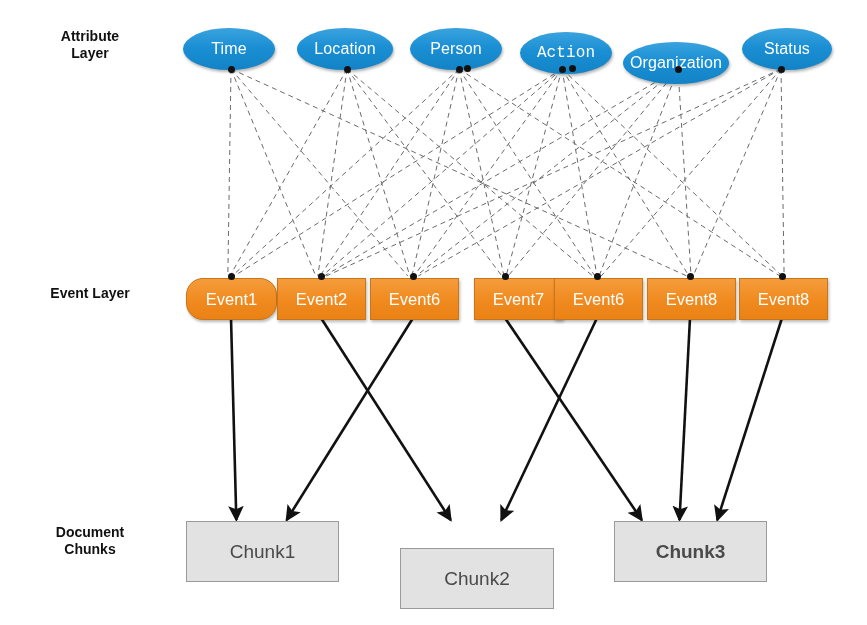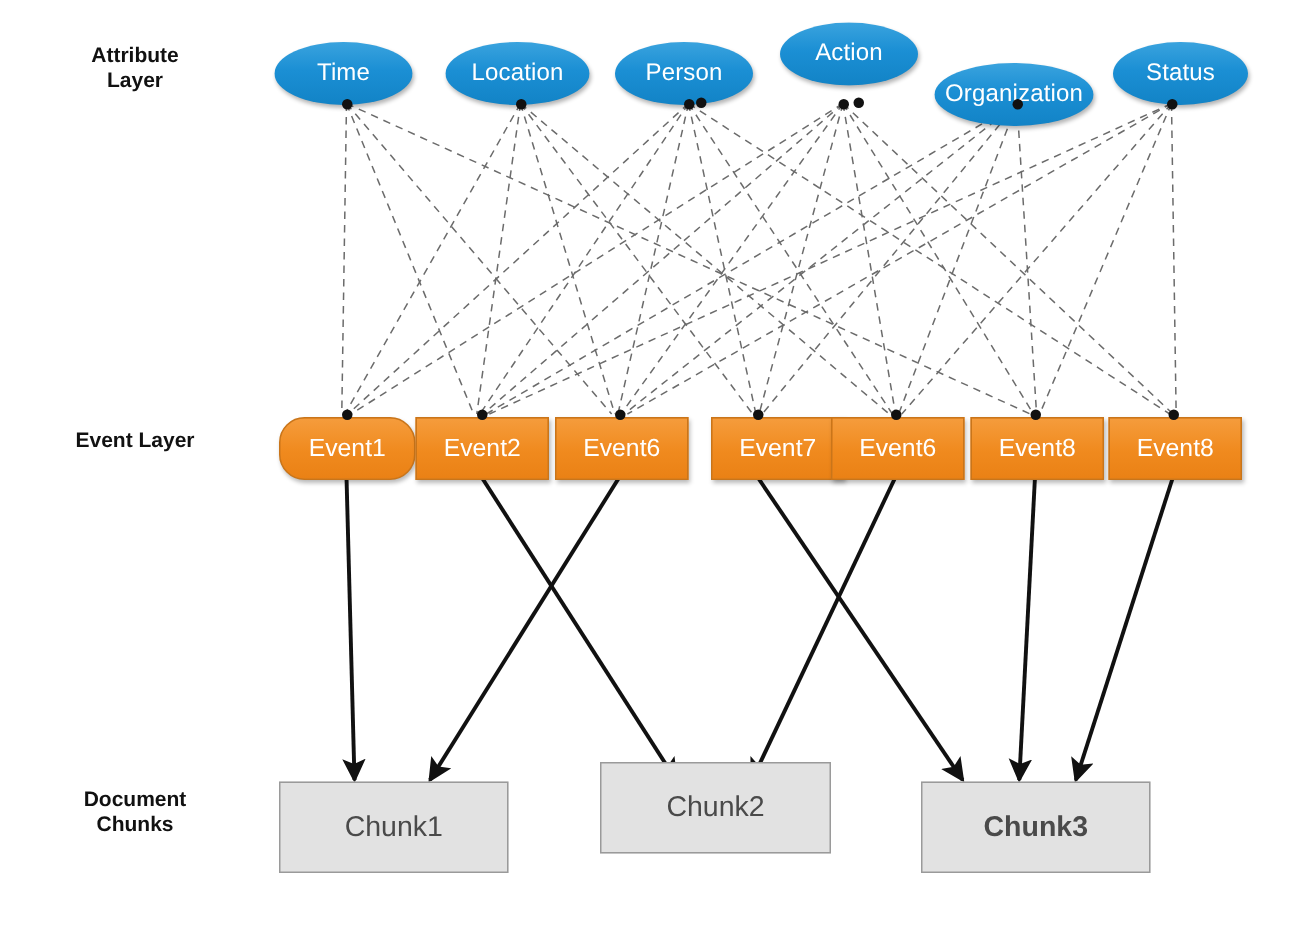--- a/index.html
+++ b/index.html
@@ -125,21 +125,21 @@
   <div id="attr-host">
       <div class="attr-node" style="left: 183px; top: 28px; width: 92px; height: 42px;">
         <span class="cap">Time</span>
       </div>
       <div class="attr-node" style="left: 297px; top: 28px; width: 96px; height: 42px;">
         <span class="cap">Location</span>
       </div>
       <div class="attr-node" style="left: 410px; top: 28px; width: 92px; height: 42px;">
         <span class="cap">Person</span>
       </div>
-      <div class="attr-node" style="left: 520px; top: 15px; width: 92px; height: 42px;">
+      <div class="attr-node" style="left: 520px; top: 32px; width: 92px; height: 42px; font-family: Liberation Mono, monospace;">
         <span class="cap">Action</span>
       </div>
       <div class="attr-node" style="left: 623px; top: 42px; width: 106px; height: 42px;">
         <span class="cap">Organization</span>
       </div>
       <div class="attr-node" style="left: 742px; top: 28px; width: 90px; height: 42px;">
         <span class="cap">Status</span>
       </div>
     </div>
   <div id="event-host">
@@ -162,21 +162,21 @@
         <span>Event8</span>
       </div>
       <div class="event-node" style="left: 739px; top: 278px; width: 87px; height: 40px;">
         <span>Event8</span>
       </div>
     </div>
   <div id="chunk-host">
       <div class="chunk-node" style="left: 186px; top: 521px; width: 151px; height: 59px;">
         <span>Chunk1</span>
       </div>
-      <div class="chunk-node" style="left: 400px; top: 508px; width: 152px; height: 59px;">
+      <div class="chunk-node" style="left: 400px; top: 548px; width: 152px; height: 59px;">
         <span>Chunk2</span>
       </div>
       <div class="chunk-node" style="left: 614px; top: 521px; width: 151px; height: 59px; font-weight: bold;">
         <span>Chunk3</span>
       </div>
     </div>
   <div id="dot-host">
       <div class="dot" style="left: 227.5px; top: 65.5px;"></div>
       <div class="dot" style="left: 343.5px; top: 65.5px;"></div>
       <div class="dot" style="left: 455.5px; top: 65.5px;"></div>

